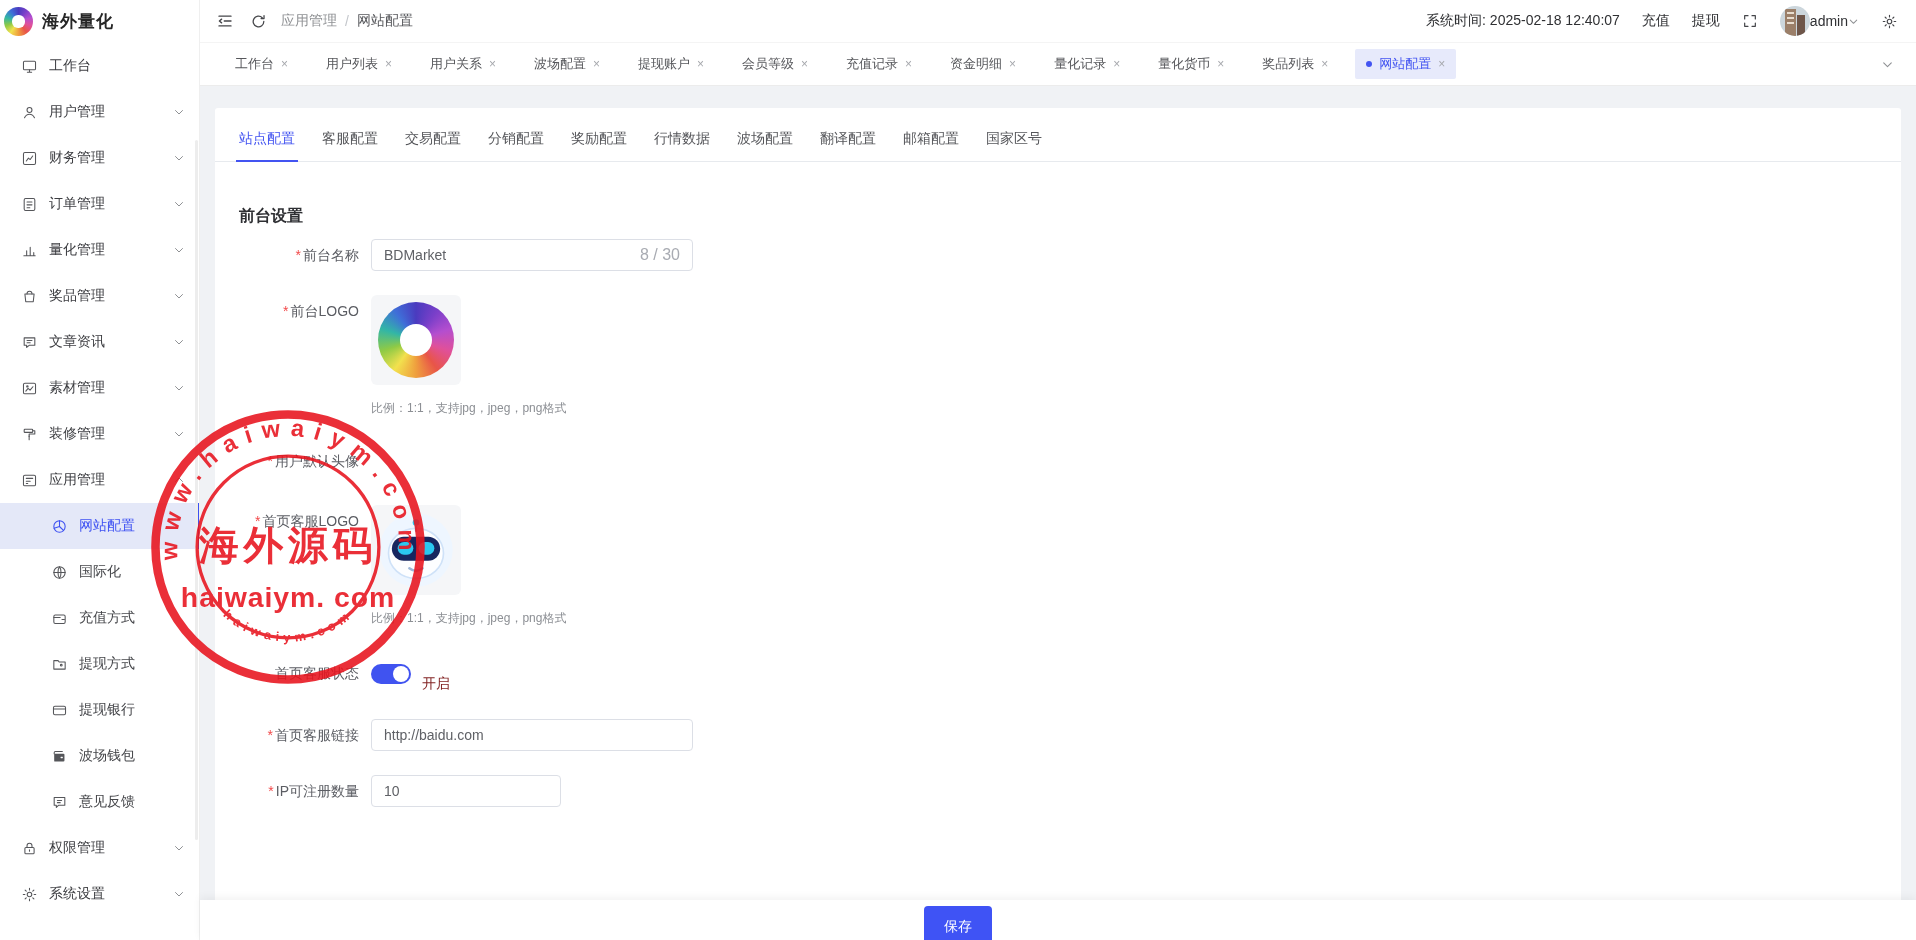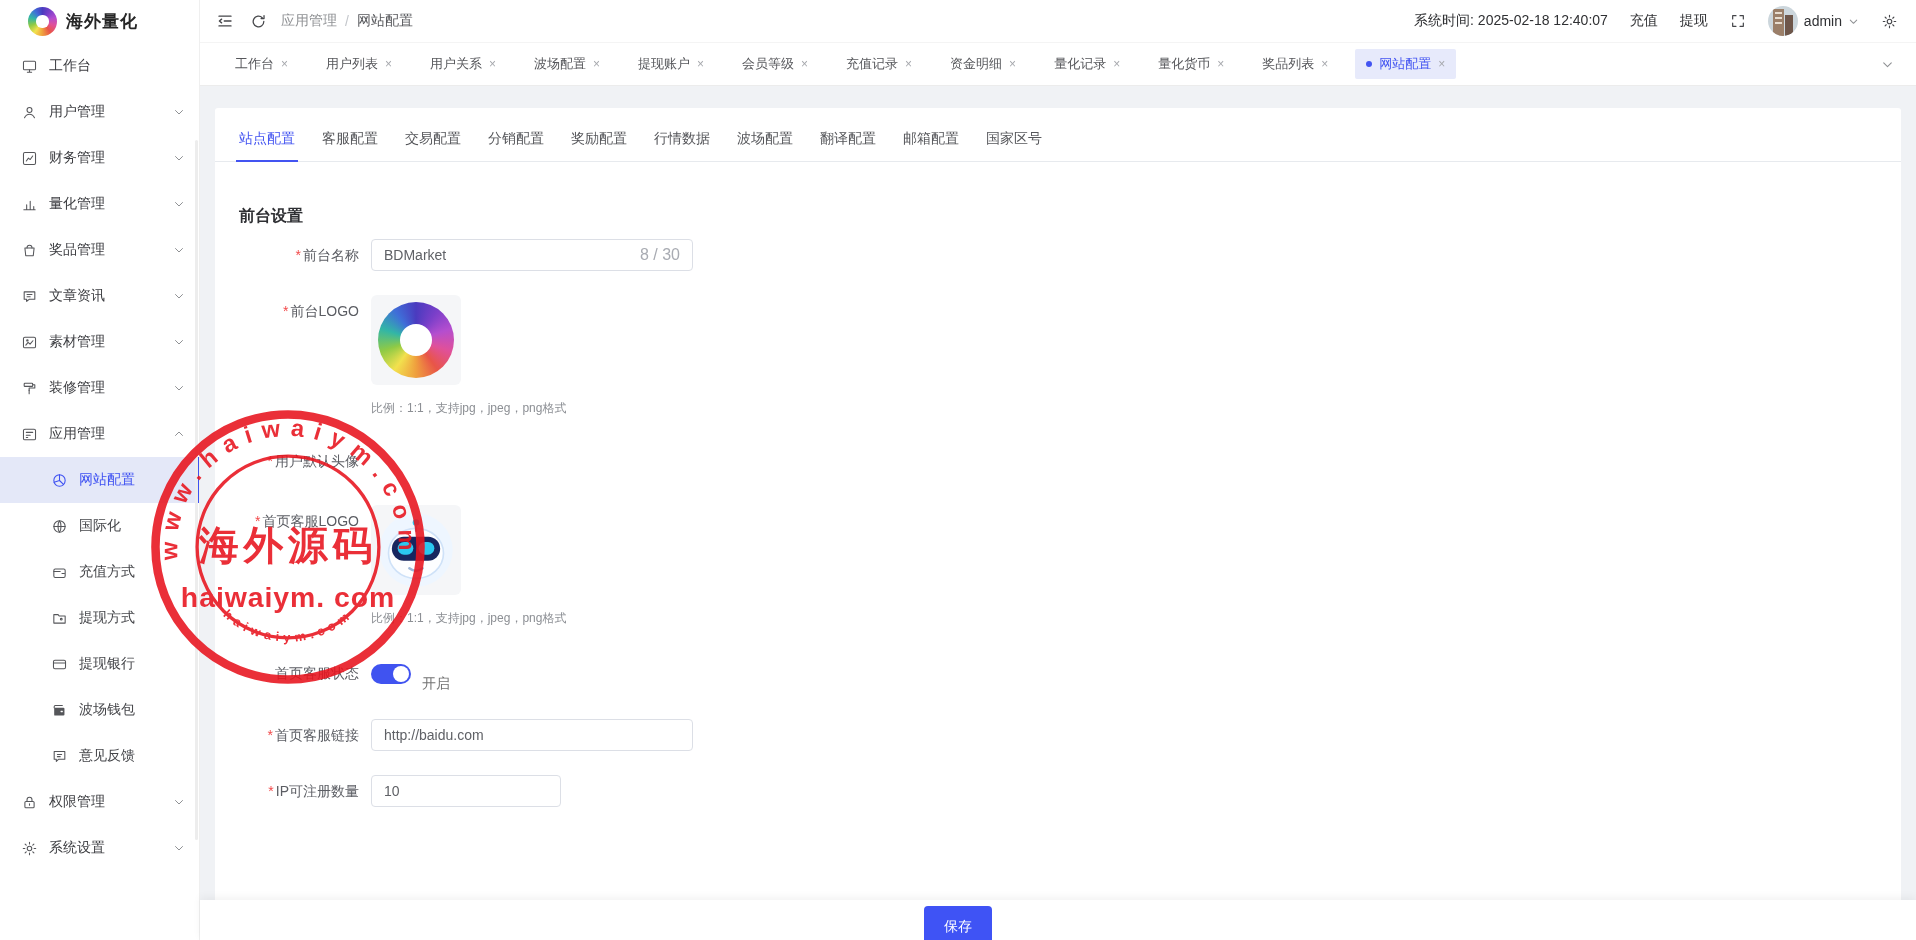--- a/index.html
+++ b/index.html
@@ -7,21 +7,21 @@
   body {
     position:relative; overflow:hidden; background:#fff;
     font-family:"Liberation Sans","DejaVu Sans",sans-serif;
     font-size:14px; color:#303133;
   }
   .ic { display:inline-block; vertical-align:middle; }
   .ic svg { display:block; }
 
   
   #sidebar { position:absolute; left:0; top:0; width:200px; height:940px; background:#fff; border-right:1px solid #efefef; z-index:5; }
-  .logo-row { height:43px; display:flex; align-items:center; padding-left:28px; gap:9px; }
+  .logo-row { height:43px; display:flex; align-items:center; padding-left:4px; gap:9px; }
   .pinwheel { position:relative; border-radius:50%; flex:none;
     background:conic-gradient(#4a3bbf,#7a3fc9,#b44ecf,#e0509a,#e85548,#ef9f3e,#f2e14e,#8fca45,#32b6a6,#3f6fd8,#4a3bbf); }
   .pinwheel::after { content:""; position:absolute; inset:29%; background:#fff; border-radius:50%; }
   .pinwheel.lg28 { width:29px; height:29px; }
   .pinwheel.lg74 { width:76px; height:76px; }
   .brand-name { font-size:17px; font-weight:bold; color:#262626; letter-spacing:1px; white-space:nowrap; }
   #menu { position:absolute; top:43px; left:0; right:0; bottom:0; overflow:hidden; }
   .mi { height:46px; display:flex; align-items:center; padding:0 14px 0 21px; font-size:14px; color:#3c3d41; cursor:pointer; position:relative; white-space:nowrap; }
   .mi .mic { width:17px; height:17px; margin-right:11px; color:#55565a; flex:none; }
   .mi .milbl { flex:1; overflow:hidden; }
@@ -38,21 +38,21 @@
   .hicon { color:#45464a; cursor:pointer; }
   .hgap { margin-left:16px; }
   .crumb { margin-left:14px; display:flex; gap:8px; align-items:center; font-size:14px; }
   .crumb .c1 { color:#8f9194; }
   .crumb .csep { color:#c3c6cb; }
   .crumb .c2 { color:#56575b; }
   .hright { margin-left:auto; display:flex; align-items:center; gap:22px; color:#2f3033; }
   .systime { white-space:nowrap; }
   .hbtn { cursor:pointer; white-space:nowrap; }
   .avatar { width:30px; height:30px; border-radius:50%; overflow:hidden; flex:none; cursor:pointer; }
-  .userwrap { display:flex; align-items:center; gap:6px; cursor:pointer; }
+  .userwrap { display:flex; align-items:center; gap:0; cursor:pointer; }
   .userwrap .chev { width:11px; height:11px; color:#8f9194; }
 
   
   #tabbar { position:absolute; left:200px; top:43px; right:0; height:43px; background:#fff; border-bottom:1px solid #ececec; display:flex; align-items:center; padding:0 22px 0 24px; gap:16px; z-index:3; }
   .ttab { display:flex; align-items:center; gap:7px; font-size:13px; color:#56575b; cursor:pointer; padding:6px 11px; border-radius:2px; white-space:nowrap; }
   .ttab .tdot { width:6px; height:6px; border-radius:50%; background:#4354f1; display:none; }
   .ttab .tx { color:#a6a8ad; font-size:12px; line-height:1; }
   .ttab.active { background:#e7eafb; color:#4354f1; }
   .ttab.active .tdot { display:block; }
   .tabbar-chev { margin-left:auto; color:#8f9194; width:13px; height:13px; }
@@ -74,21 +74,21 @@
   .inp { width:322px; height:32px; border:1px solid #dcdfe6; border-radius:4px; display:flex; align-items:center; padding:0 12px; background:#fff; }
   .inp input { border:none; outline:none; flex:1; min-width:0; font:inherit; color:#5f6166; background:transparent; }
   .inp .count { margin-left:8px; color:#a8abb2; font-size:16px; white-space:nowrap; }
   .inp.short { width:190px; }
   .upbox { width:90px; height:90px; background:#f5f6f8; border-radius:6px; display:flex; align-items:center; justify-content:center; overflow:hidden; }
   .tip { font-size:12px; color:#8c8f94; margin-top:15px; }
   .frow.statusrow { align-items:center; margin-bottom:26px; }
   .frow.statusrow .flabel { line-height:normal; }
   .switch { width:40px; height:20px; border-radius:10px; background:#4053f0; position:relative; flex:none; cursor:pointer; }
   .switch::after { content:""; position:absolute; right:2px; top:2px; width:16px; height:16px; background:#fff; border-radius:50%; }
-  .sw-label { margin-left:11px; color:#737373;margin-top:20px; }
+  .sw-label { margin-left:11px; color:#7f1d1d;margin-top:20px; }
 
   
   #footer { position:absolute; left:200px; right:0; bottom:0; height:40px; background:#fff; box-shadow:0 -3px 8px rgba(0,0,0,.05); z-index:8; }
   .save-btn { position:absolute; left:758px; top:6px; transform:translateX(-50%); background:#3f53f5; color:#fff; border:none; border-radius:4px; height:42px; padding:0 20px; font:inherit; font-size:14px; cursor:pointer; }
 
   
   #stamp { position:absolute; left:146px; top:405px; width:284px; height:284px; z-index:30; pointer-events:none; opacity:.88; }
 </style>
 </head>
 <body>
@@ -123,20 +123,34 @@
         </span>
       </div>
       <div class="mi">
         <span class="ic mic">
           <svg width="17" height="17" viewBox="0 0 24 24" fill="none" stroke="currentColor" stroke-width="1.5" stroke-linecap="round" stroke-linejoin="round">
             <rect x="3.5" y="3.5" width="17" height="17" rx="2"></rect>
             <path d="M7.5 15.5l3-4 2.5 2 3.5-5"></path>
           </svg>
         </span>
         <span class="milbl">财务管理</span>
+        <span class="chev ic">
+          <svg width="12" height="12" viewBox="0 0 24 24" fill="none" stroke="currentColor" stroke-width="2" stroke-linecap="round" stroke-linejoin="round">
+            <path d="M5 9l7 7 7-7"></path>
+          </svg>
+        </span>
+      </div>
+      <div class="mi">
+        <span class="ic mic">
+          <svg width="17" height="17" viewBox="0 0 24 24" fill="none" stroke="currentColor" stroke-width="1.5" stroke-linecap="round" stroke-linejoin="round">
+            <rect x="4.5" y="3.5" width="15" height="17" rx="2"></rect>
+            <path d="M8.5 8.5h7M8.5 12.5h7M8.5 16.5h4"></path>
+          </svg>
+        </span>
+        <span class="milbl">订单管理</span>
         <span class="chev ic">
           <svg width="12" height="12" viewBox="0 0 24 24" fill="none" stroke="currentColor" stroke-width="2" stroke-linecap="round" stroke-linejoin="round">
             <path d="M5 9l7 7 7-7"></path>
           </svg>
         </span>
       </div>
       <div class="mi">
         <span class="ic mic">
           <svg width="17" height="17" viewBox="0 0 24 24" fill="none" stroke="currentColor" stroke-width="1.5" stroke-linecap="round" stroke-linejoin="round">
             <path d="M4 19.5h16M8 19.5v-7M13 19.5V7.5M18 19.5v-4.5"></path>

